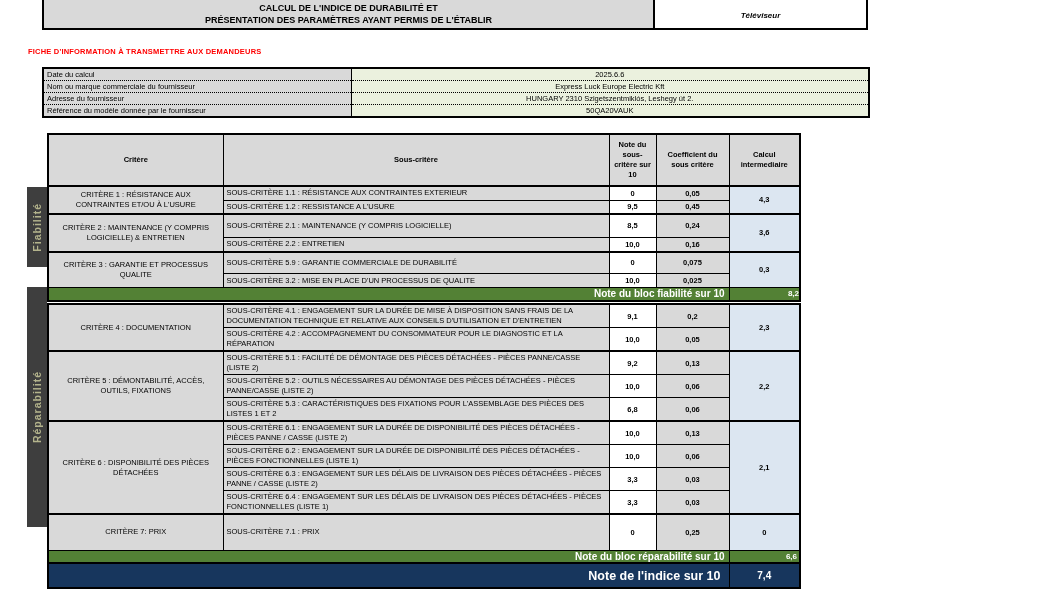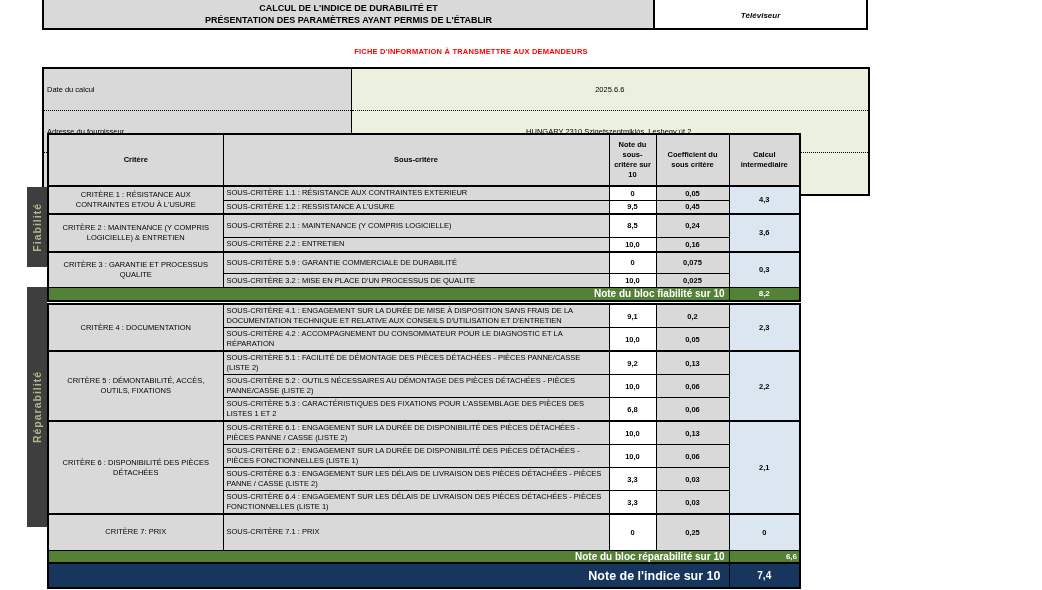--- a/index.html
+++ b/index.html
@@ -10,25 +10,25 @@
   
   .titlebox{position:absolute;left:42px;top:-7px;width:826px;height:37px;
     display:flex;border:2px solid #000;box-sizing:border-box;}
   .titlebox .tcell1{width:611px;background:#d9d9d9;border-right:2px solid #000;
     display:flex;flex-direction:column;justify-content:flex-end;align-items:center;
     padding-bottom:2px;box-sizing:border-box;}
   .titlebox .tcell1 div{font-size:9px;font-weight:bold;line-height:12px;white-space:nowrap;}
   .titlebox .tcell2{flex:1;background:#fff;display:flex;align-items:flex-end;
     justify-content:center;padding-bottom:8px;box-sizing:border-box;
     font-size:8px;font-weight:bold;font-style:italic;}
-  .subtitle{position:absolute;left:58px;top:47px;width:826px;text-align:center;
+  .subtitle{position:absolute;left:28px;top:47px;width:826px;text-align:left;
     color:#ff0000;font-weight:bold;font-size:7.5px;letter-spacing:.2px;}
   
   .info{position:absolute;left:42px;top:67px;border-collapse:collapse;table-layout:fixed;}
-  .info td{height:12px;font-size:7.5px;padding:16px 3px;box-sizing:border-box;}
+  .info td{height:12px;font-size:7.5px;padding:1px 3px;box-sizing:border-box;}
   .info td.lbl{width:308px;background:#d9d9d9;border-right:1px solid #000;text-align:left;}
   .info td.val{width:518px;background:#ebf1de;text-align:center;}
   .info tr td{border-bottom:1.5px dotted #000;}
   .info tr:last-child td{border-bottom:none;}
   .info{border:2px solid #000;}
   
   .vband{position:absolute;left:27px;width:20px;background:#3e3e3e;
     display:flex;align-items:center;justify-content:center;}
   .vband span{writing-mode:vertical-rl;transform:rotate(180deg);
     color:#b3b38c;font-weight:bold;font-size:10.5px;letter-spacing:1px;white-space:nowrap;}
@@ -50,21 +50,21 @@
     height:52px;line-height:10px;border-bottom:2px solid #000;padding:0 3px;}
   td.crit{background:#d9d9d9;font-weight:normal;text-align:center;
     padding:0 6px;line-height:10px;}
   td.sub{background:#d9d9d9;text-align:left;padding:1px 3px;line-height:10px;}
   td.num{background:#ffffff;font-weight:bold;text-align:center;}
   td.coef{background:#d9d9d9;font-weight:bold;text-align:center;}
   td.calc{background:#dce6f1;font-weight:bold;text-align:center;font-size:7.5px;}
   tr.blk td{border-top:2px solid #000;}
   tr.grn td{background:#538135;color:#fff;font-weight:bold;}
   td.grn-lbl{text-align:right;font-size:10px;padding-right:4px !important;white-space:nowrap;}
-  td.grn-val{text-align:center;font-size:8px;}
+  td.grn-val{text-align:right;font-size:8px;}
   td.grn-val.ralign{text-align:right;padding-right:2px !important;}
   tr.navy td{background:#17365d;color:#fff;font-weight:bold;border-top:2px solid #000;}
   td.navy-lbl{text-align:right;font-size:12.5px;padding-right:8px !important;white-space:nowrap;}
   td.navy-val{text-align:center;font-size:10px;}
   .rh13{height:13px;} .rh14{height:14px;} .rh20{height:36px;} .rh22{height:22px;}
   .rh23{height:23px;} .rh24{height:24px;border-radius:9px;} .rh25{height:25px;}
 </style>
 </head>
 <body>
 
@@ -76,20 +76,24 @@
   <div class="tcell2">Téléviseur</div>
 </div>
 
 <div class="subtitle">FICHE D'INFORMATION À TRANSMETTRE AUX DEMANDEURS</div>
 
 <table class="info">
   <tbody>
       <tr>
     <td class="lbl">Date du calcul</td>
     <td class="val">2025.6.6</td>
+  </tr>
+  <tr>
+    <td class="lbl">Nom ou marque commerciale du fournisseur</td>
+    <td class="val">Express Luck Europe Electric Kft</td>
   </tr>
   <tr>
     <td class="lbl">Adresse du fournisseur</td>
     <td class="val">HUNGARY 2310 Szigetszentmiklós, Leshegy út 2.</td>
   </tr>
   <tr>
     <td class="lbl">Référence du modèle donnée par le fournisseur</td>
     <td class="val">50QA20VAUK</td>
   </tr>
 </tbody>

